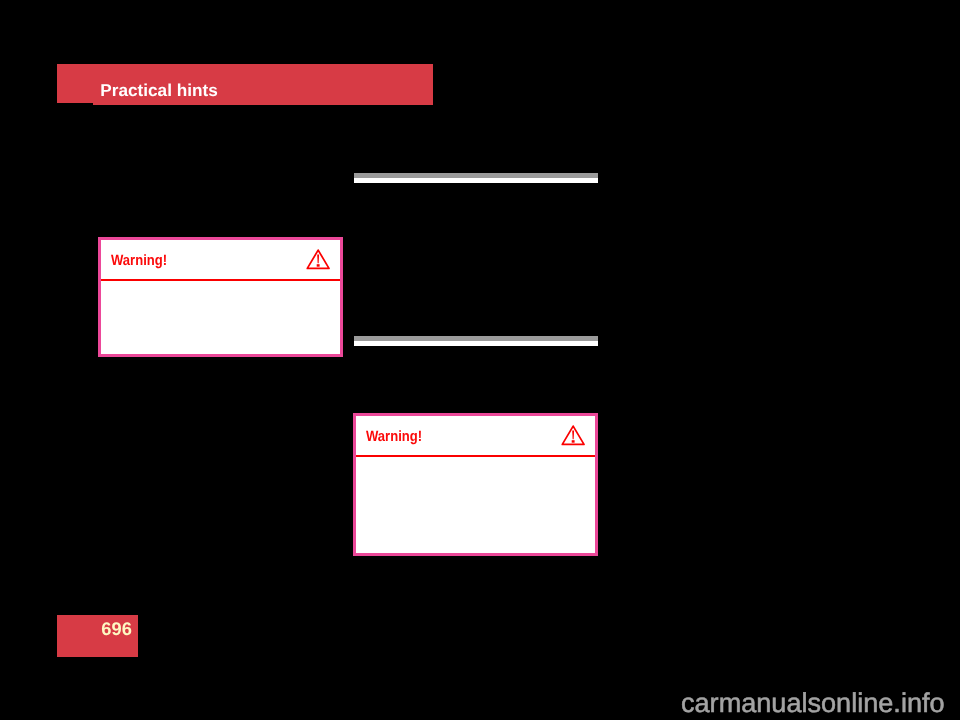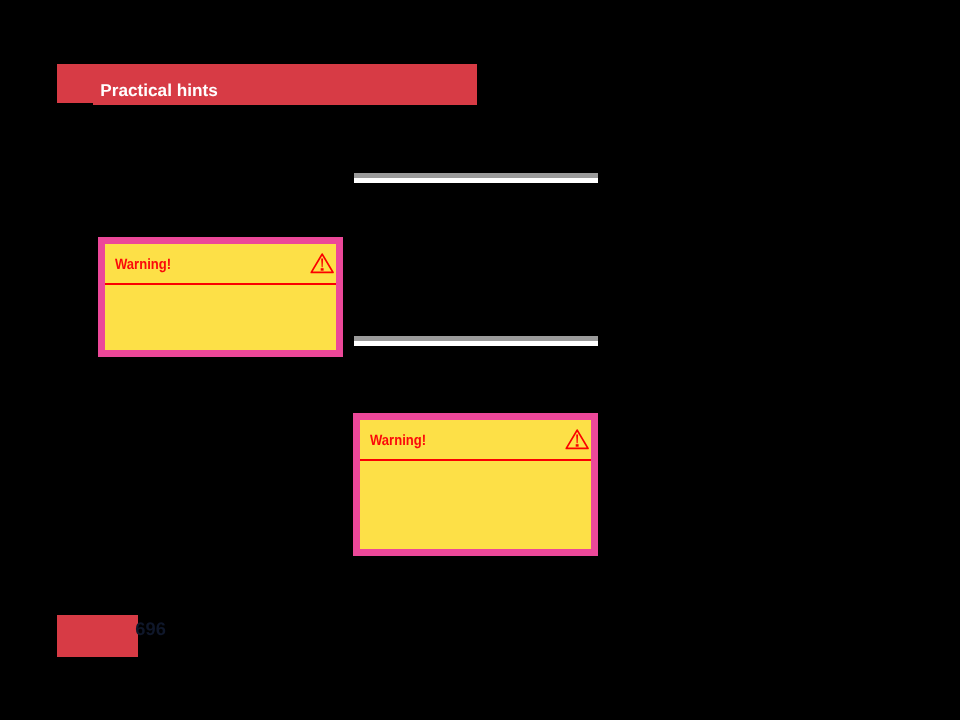--- a/index.html
+++ b/index.html
@@ -26,21 +26,20 @@
 
   
   .chapter-header {
     position: absolute;
     left: 57px;
     top: 64px;
     width: 376px;
     height: 41px;
     background: #d73b45;
     will-change: transform;
-    padding-left: 44px;
   }
   .chapter-header-notch {
     position: absolute;
     left: 0px;
     top: 39px;
     width: 36px;
     height: 2px;
     background: #000000;
   }
   .chapter-title {
@@ -65,22 +64,22 @@
     background: #9b9b9b;
   }
   .rule-bar .rule-white {
     height: 5px;
     background: #ffffff;
   }
 
   
   .warning-box {
     position: absolute;
-    background: #fde047;
-    border: 7px solid #ec4899;
+    background: #ffffff;
+    border: 3px solid #ec4899;
     box-sizing: border-box;
   }
   .warning-head {
     position: relative;
     height: 40px;
     box-sizing: border-box;
   }
   .warning-rule {
     position: absolute;
     left: 0;
@@ -135,26 +134,25 @@
     top: 615px;
     width: 81px;
     height: 42px;
     background: #d73b45;
     will-change: transform;
   }
   .page-number {
     position: absolute;
     left: 44.3px;
     top: 5.1px;
-    color: #0f172a;
+    color: #fef9c3;
     font-size: 18.3px;
     font-weight: bold;
     line-height: 18.3px;
     white-space: nowrap;
-    margin-left: 34px;
   }
 
   
   .watermark {
     position: absolute;
     left: 681px;
     top: 689px;
     font-size: 27.1px;
     line-height: 27.1px;
     color: #a3a3a3;
@@ -203,14 +201,15 @@
         <rect x="10.7" y="15.2" width="2.9" height="2.5" fill="#fb0000"></rect>
       </svg>
       <div class="warning-rule"></div>
     </div>
   </div>
 
   <div class="page-badge">
     <div class="page-number">696</div>
   </div>
 
+  <div class="watermark">carmanualsonline.info</div>
 
 </div>
 
 </body></html>

